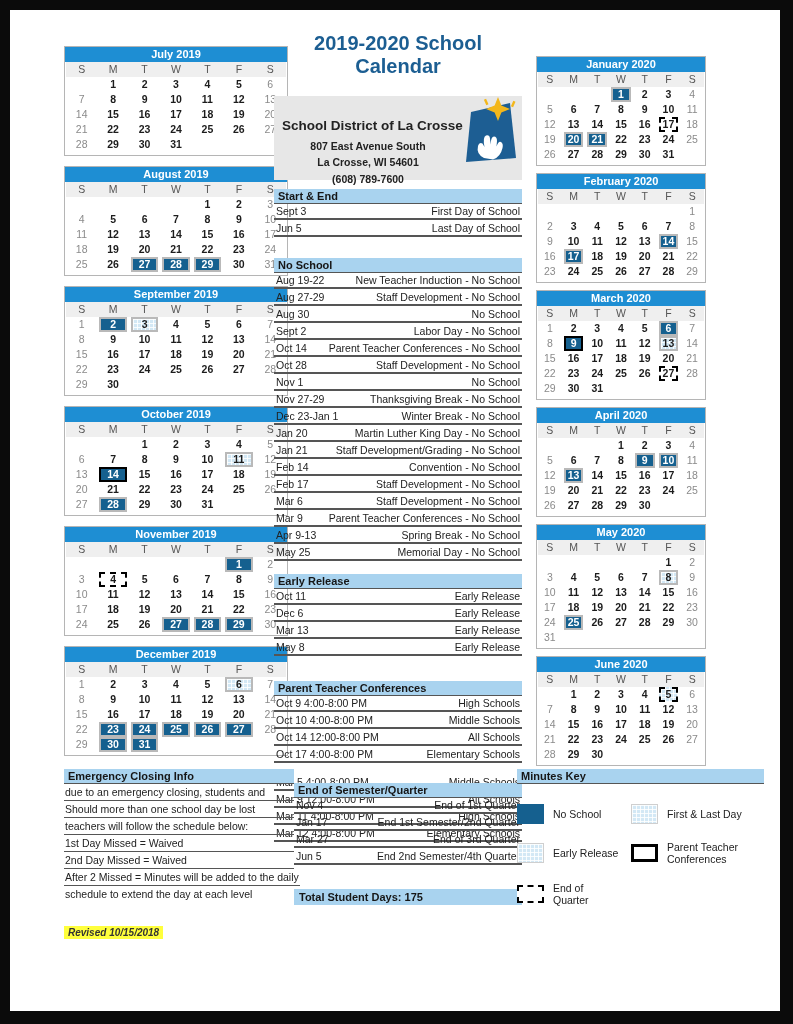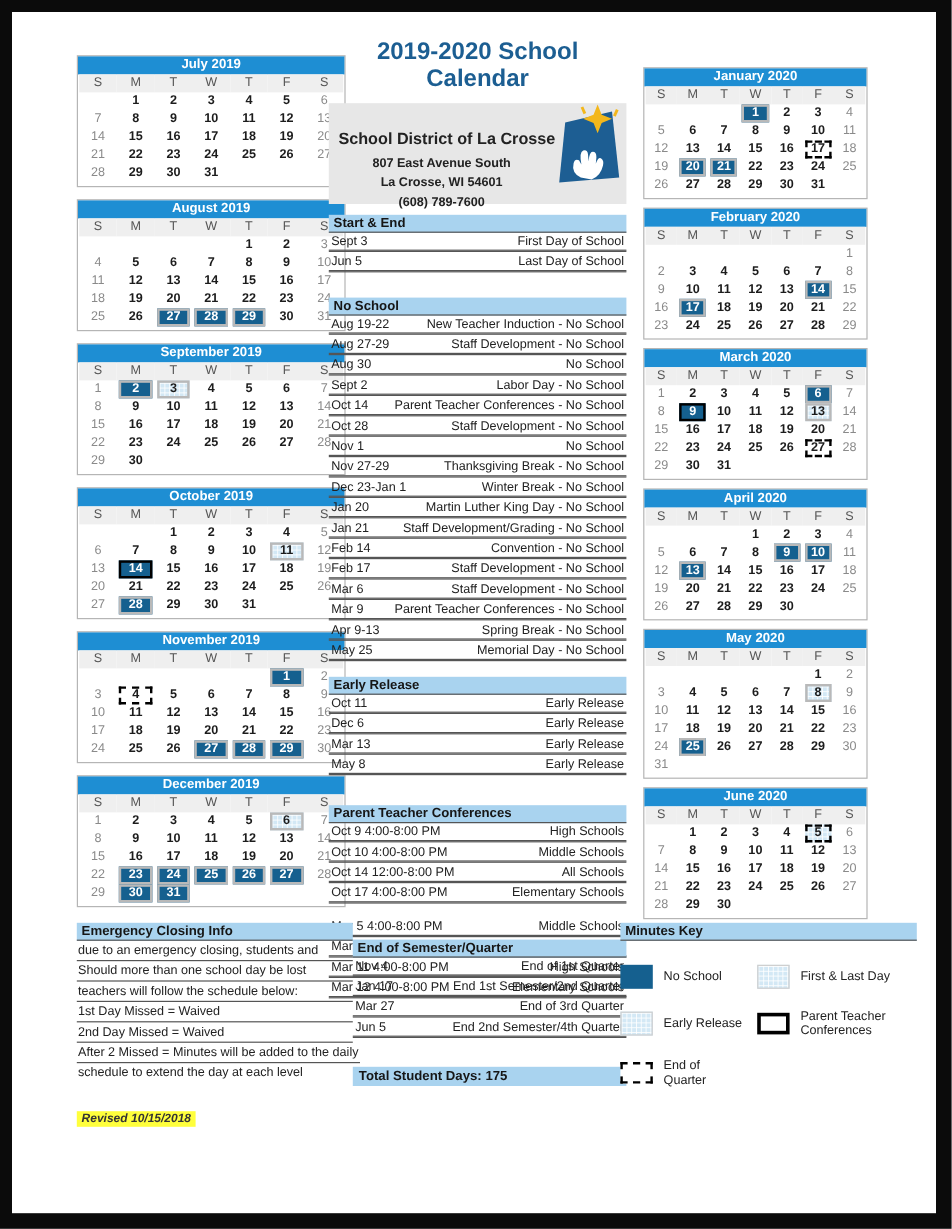--- a/index.html
+++ b/index.html
@@ -2,21 +2,21 @@
 <html style="--month-header: #1e8ed3; --no-school: #15608f; --section-bar: #a9d3ef; --title-text: #1c5e92; --highlight: #ffff3c; --pattern-bg: #d3e8f5;"><head>
 <meta charset="utf-8">
 <style>
   * { box-sizing: border-box; }
   body { margin:0; background:#fff; font-family:"Liberation Sans", sans-serif; }
   .page { position:relative; width:793px; height:1024px; background:#0b0b0b; }
   .inner { position:absolute; left:10px; top:10px; right:13px; bottom:13px; background:#fff; overflow:hidden; }
 
   
   #col-left  { position:absolute; left:54px;  top:36px; width:224px; }
-  #col-right { position:absolute; left:526px; top:46px; width:187px; }
+  #col-right { position:absolute; left:526px; top:46px; width:170px; }
   #col-mid   { position:absolute; left:264px; top:22px; width:248px; }
   #bottom-left  { position:absolute; left:54px;  top:759px; width:230px; }
   #bottom-mid   { position:absolute; left:284px; top:773px; width:228px; }
   #bottom-right { position:absolute; left:507px; top:759px; width:247px; }
 
   
   .month { border:1px solid #b5b5b5; background:#fff; }
   #col-left  .month { margin-bottom:10px; }
   #col-right .month { margin-bottom:7px; }
   .m-title { background:var(--month-header); color:#fff; font-weight:bold;
@@ -29,21 +29,21 @@
   .day.wk span { font-weight:normal; color:#8a8a8a; }
   .c-ns { background:var(--no-school); color:#fff !important; border-color:#b9b9b9 !important; }
   .c-er, .c-fl { background-color:var(--pattern-bg);
     background-image:linear-gradient(rgba(255,255,255,.85) 1px, transparent 1px),
                      linear-gradient(90deg, rgba(255,255,255,.85) 1px, transparent 1px);
     background-size:4px 4px; border-color:#b9b9b9 !important; }
   .c-ptc { border:2px solid #000 !important; }
   .c-eoq { border:2px dashed #000 !important; }
 
   
-  .title { font-size:20px; font-weight:bold; color:var(--title-text); text-align:center; margin-bottom:8px; }
+  .title { font-size:20px; font-weight:bold; color:var(--title-text); text-align:center; margin-bottom:18px; }
   .district { position:relative; background:#e7e7e7; height:84px; padding:22px 8px 4px; }
   .d-name { font-weight:bold; font-size:13.5px; color:#222; }
   .d-addr { font-size:10.5px; font-weight:bold; text-align:center; width:172px;
             margin-top:5px; line-height:1.55; color:#222; }
   .d-logo { position:absolute; right:2px; top:0; }
 
   
   .lhead { background:var(--section-bar); font-weight:bold; font-size:11px;
            padding:1px 4px; color:#161616; border-bottom:1px solid #555; }
   .lrow { display:flex; justify-content:space-between; font-size:10.5px; color:#222;

